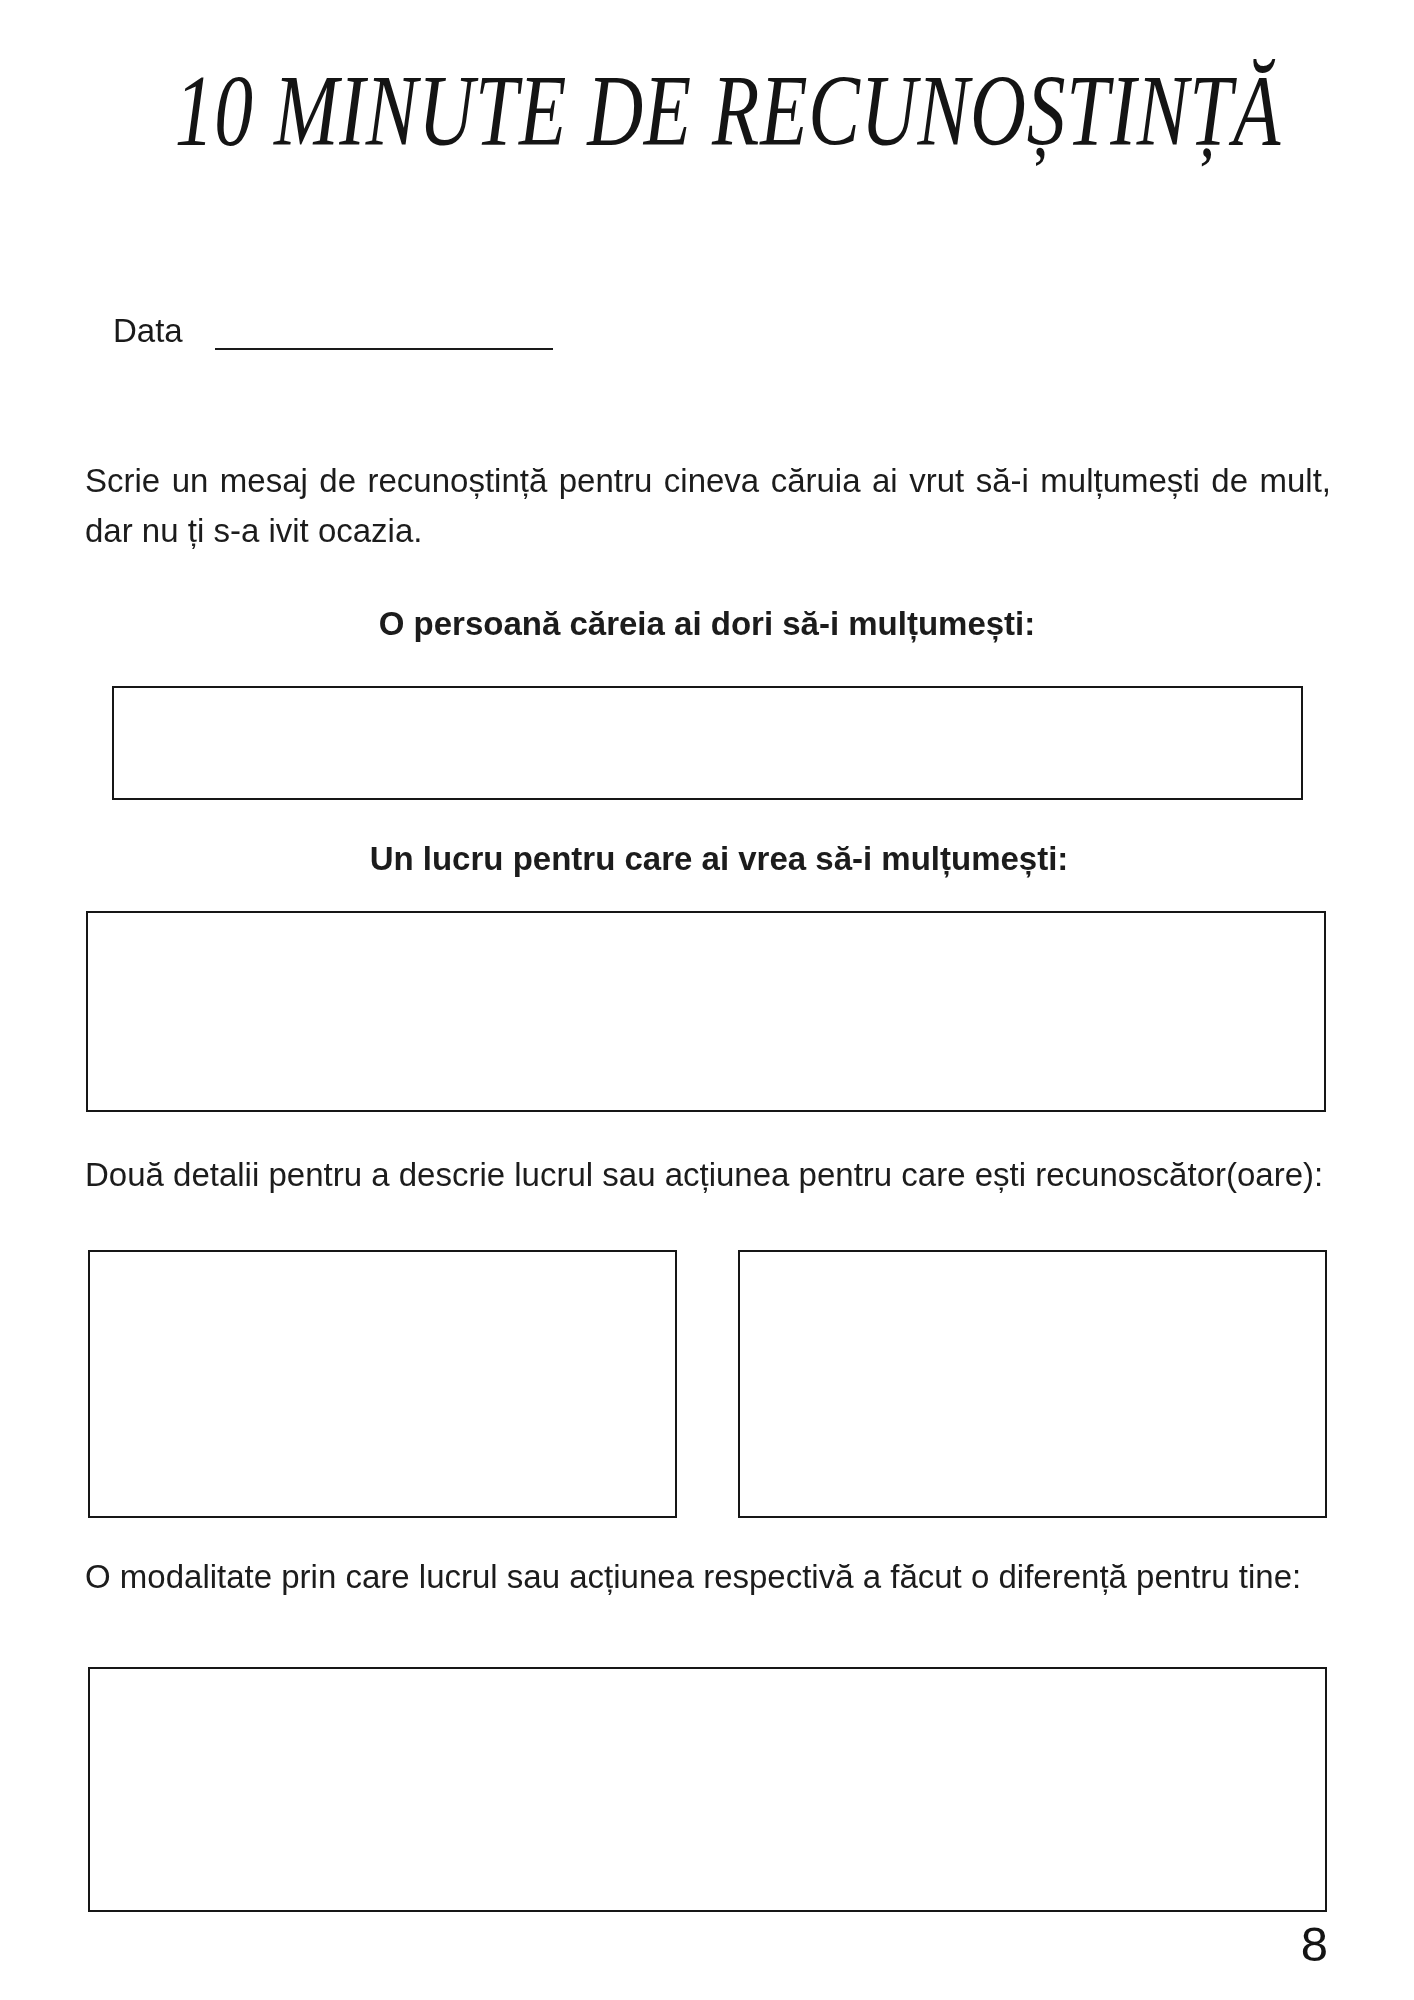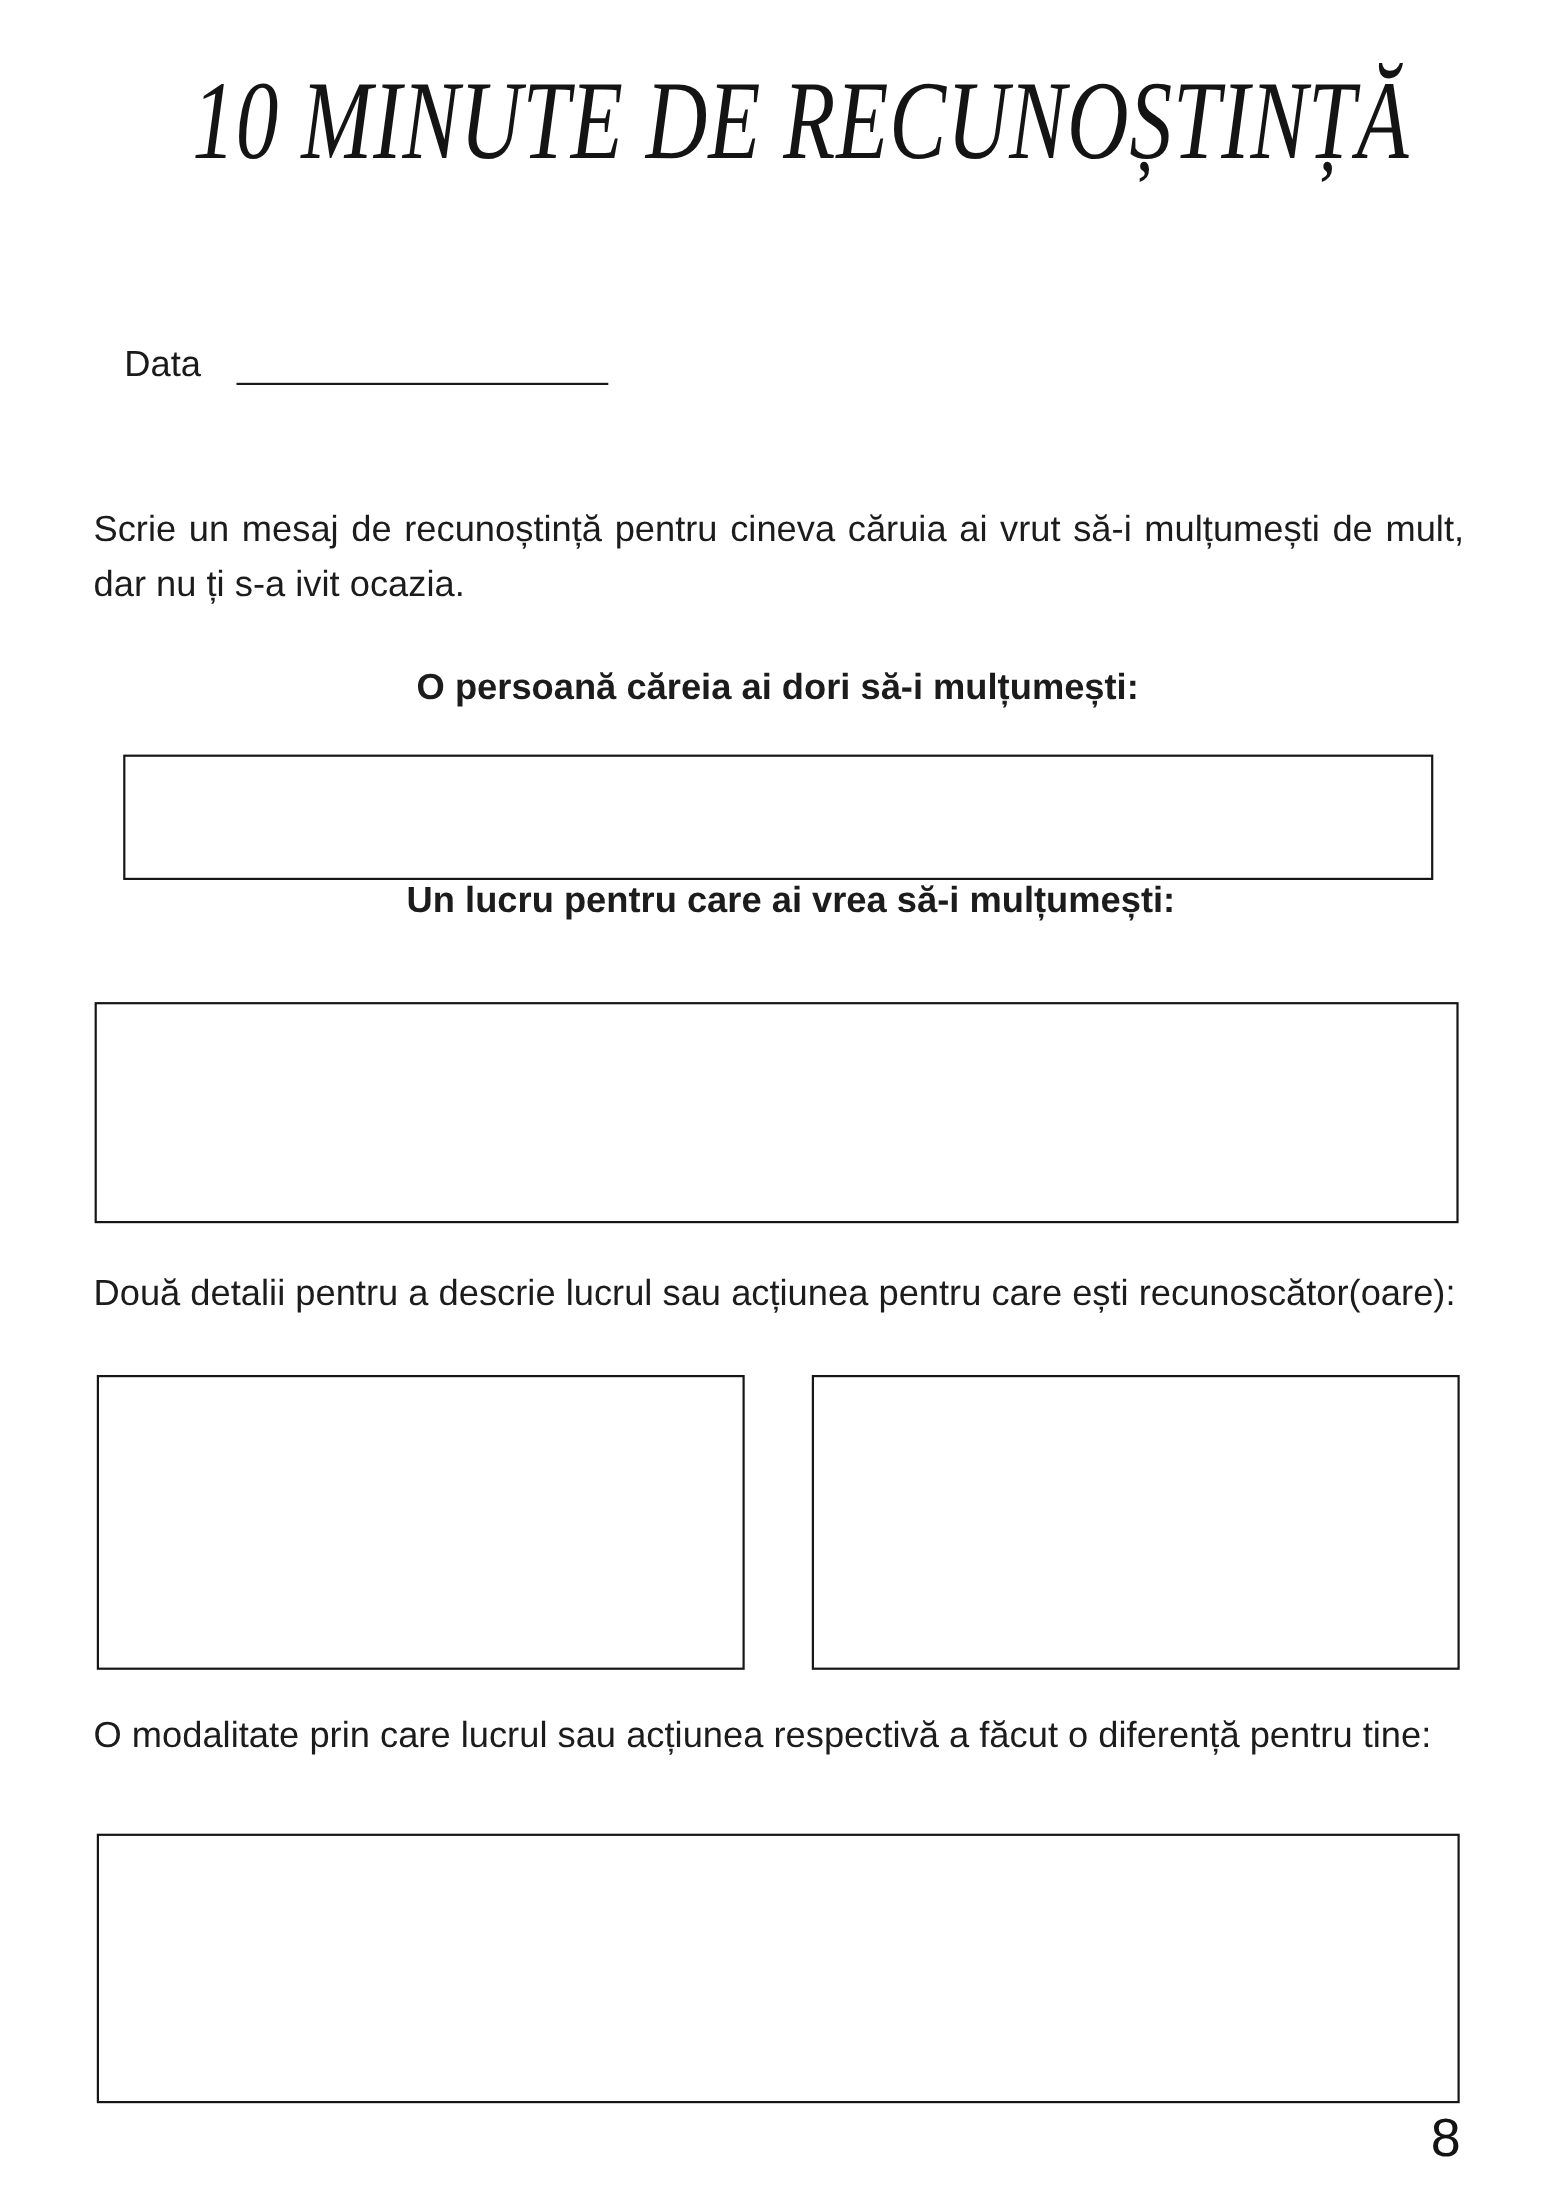--- a/index.html
+++ b/index.html
@@ -75,21 +75,21 @@
   .prompt {
     position: absolute;
     left: 0;
     right: 0;
     text-align: center;
     font-size: 33px;
     color: #1c1c1c;
     font-weight: bold;
   }
   .prompt-person { top: 605px; }
-  .prompt-thing  { top: 799px; margin-left: 24px; }
+  .prompt-thing  { top: 840px; margin-left: 24px; }
 
   
   .answer-box {
     position: absolute;
     border: 2px solid #161616;
     background: #ffffff;
   }
   .box-person     { left: 112px; top: 686px;  width: 1191px; height: 114px; }
   .box-thing      { left: 86px;  top: 911px;  width: 1240px; height: 201px; }
   .box-detail-1   { left: 88px;  top: 1250px; width: 589px;  height: 268px; }

